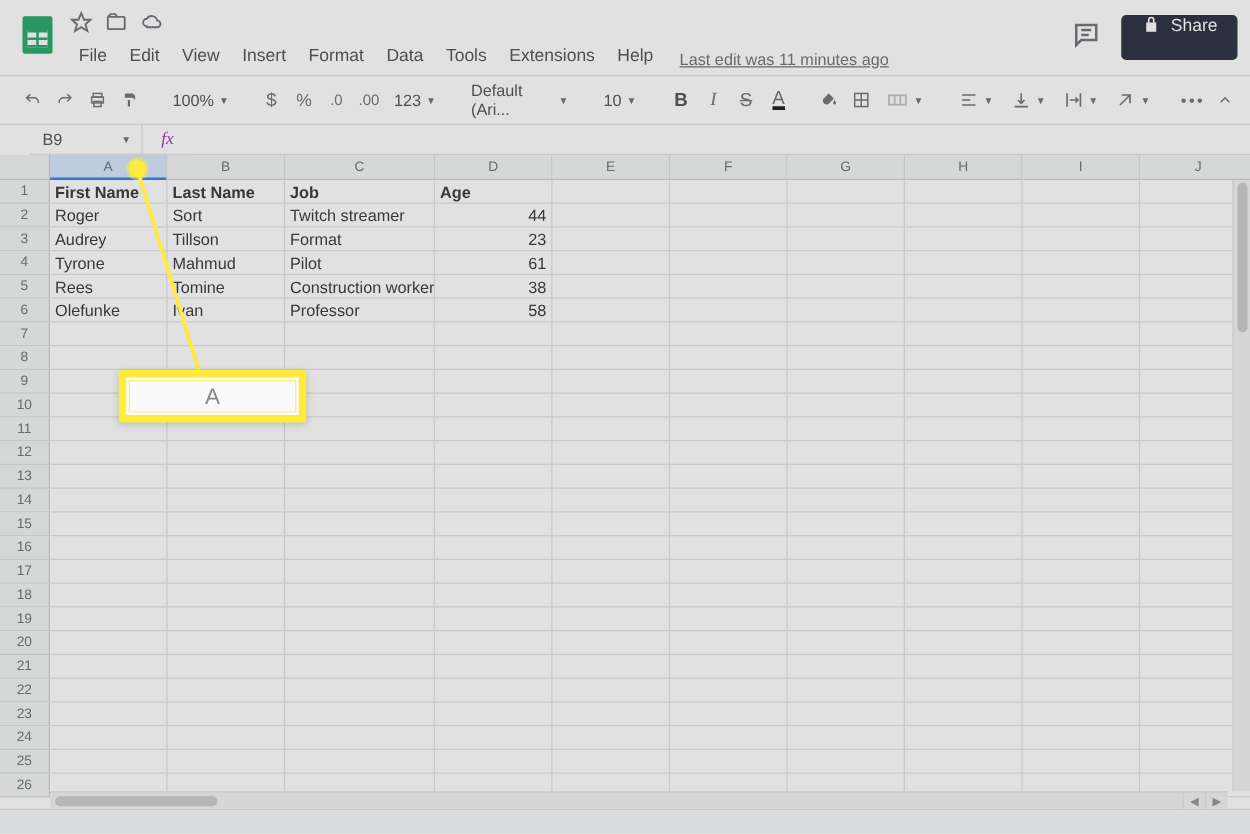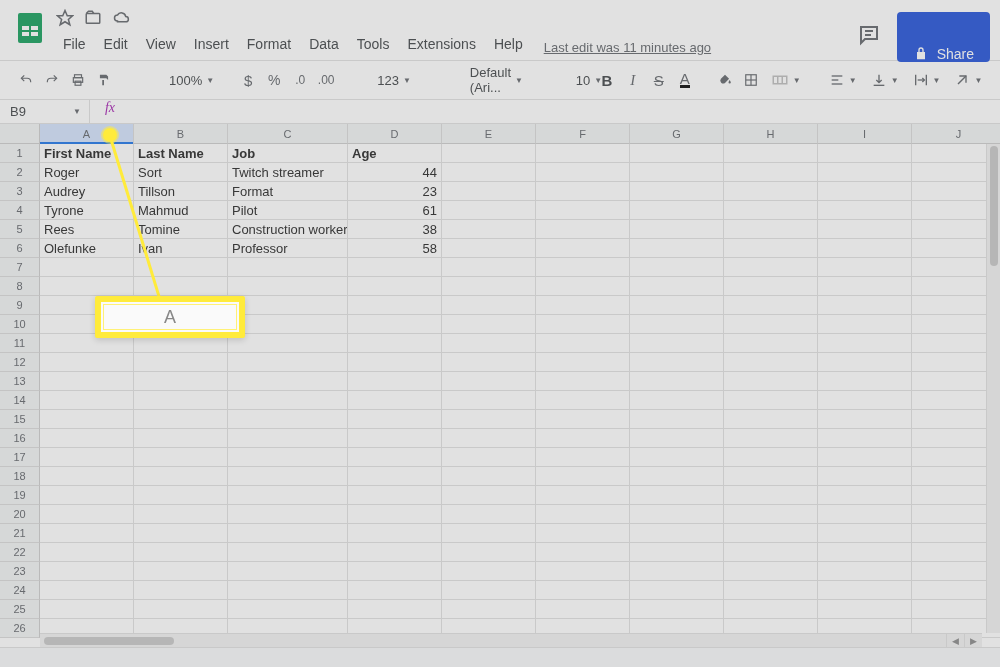--- a/index.html
+++ b/index.html
@@ -12,34 +12,34 @@
   .logo svg { width: 36px; height: 36px; }
   .title-area { flex: 1; padding-left: 6px; }
   .title-row { display: flex; align-items: center; gap: 10px; height: 24px; }
   .doc-title { font-size: 18px; color: #3c4043; letter-spacing: .1px; }
   .title-icon { color: #5f6368; display:flex; align-items:center; }
   .menu-row { display: flex; align-items: flex-end; gap: 4px; margin-top: 3px; font-size: 14px; color: #3c4043; }
   .menu-item { padding: 3px 7px; border-radius: 3px; cursor: pointer; }
   .last-edit { color: #5f6368; text-decoration: underline; margin-left: 10px; font-size: 13px; }
   .header-right { display:flex; align-items:center; gap:16px; margin-top:6px; }
   .comments-icon { color:#5f6368; }
-  .share-btn { background:#1d4ed8; color:#fff; border:none; border-radius:4px; height:50px; padding:0 16px; font-size:14px; font-weight:500; display:flex; align-items:flex-end; gap:8px; cursor:pointer; }
+  .share-btn { background:#0f172a; color:#fff; border:none; border-radius:4px; height:36px; padding:0 16px; font-size:14px; font-weight:500; display:flex; align-items:flex-start; gap:8px; cursor:pointer; }
   .share-btn svg { width:16px; height:16px; }
 
   
   .toolbar { height: 40px; border-top:1px solid #e0e0e0; border-bottom:1px solid #e0e0e0; display:flex; align-items:center; padding: 0 14px; gap:2px; color:#5f6368; font-size:13px; }
   .tb-btn { padding:4px 5px; border-radius:2px; display:flex; align-items:center; justify-content:center; min-width:24px; height:26px; cursor:pointer; }
   .tb-sep { width:1px; height:20px; background:#e0e0e0; margin:0 6px; }
   .tb-drop { display:flex; align-items:center; gap:4px; padding:4px 6px; cursor:pointer; }
   .tb-drop .arrow { font-size:8px; color:#5f6368; }
-  .tb-text { color:#3c4043;margin-left:31px; }
+  .tb-text { color:#3c4043; }
   .collapse-caret { margin-left:auto; color:#5f6368; }
 
   
-  .fx-row { height:24px; border-bottom:1px solid #e0e0e0; display:flex; font-size:13px; }
+  .fx-row { height:24px; border-bottom:1px solid #e0e0e0; display:flex; align-items:center; font-size:13px;margin-left:24px; }
   .name-box { width:90px; height:100%; display:flex; align-items:center; padding-left:10px; color:#3c4043; border-right:1px solid #e0e0e0; position:relative; }
   .name-box .arrow { font-size:8px; position:absolute; right:8px; color:#5f6368; }
   .fx-label { width:40px; text-align:center; color:#a21caf; font-style:italic; font-family:serif; font-size:14px; }
   .fx-input { flex:1; height:100%; border:none; outline:none; font-size:13px; padding-left:4px; }
 
   
   .grid-area { position:relative; height: calc(667px - 60px - 40px - 24px - 20px); overflow:hidden; }
   .grid { display:grid; grid-template-columns: 40px 94px 94px 120px 94px 94px 94px 94px 94px 94px 94px; font-size:13px; color:#212121; }
   .col-head { background:#f1f3f4; border-right:1px solid #d9d9d9; border-bottom:1px solid #ccc; height:20px; display:flex; align-items:center; justify-content:center; color:#5f6368; font-size:11px; cursor:pointer; position:relative; }
   .col-head.sel { background:#d3e3fd; }

